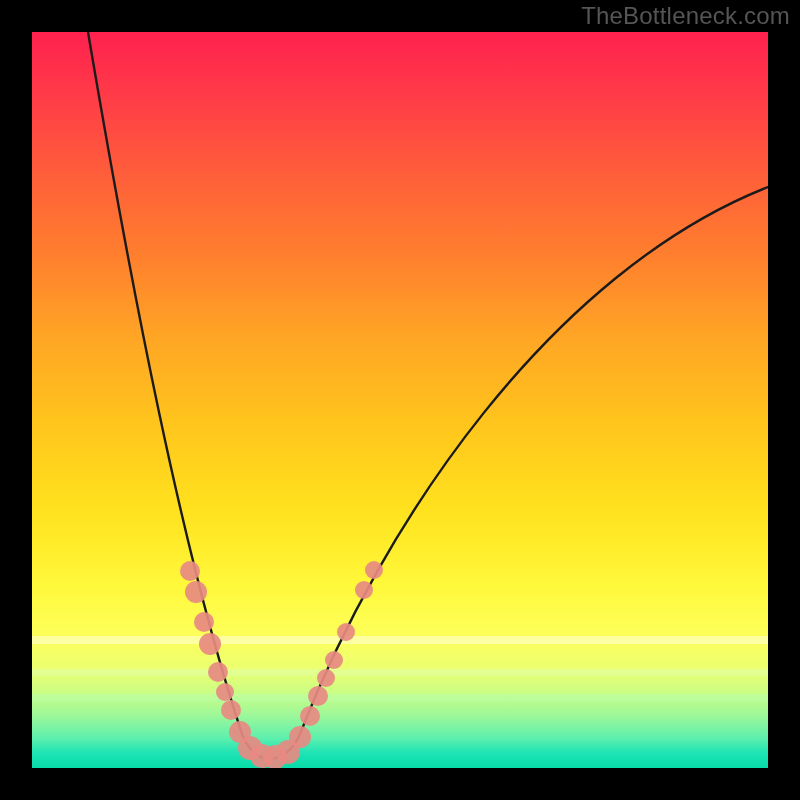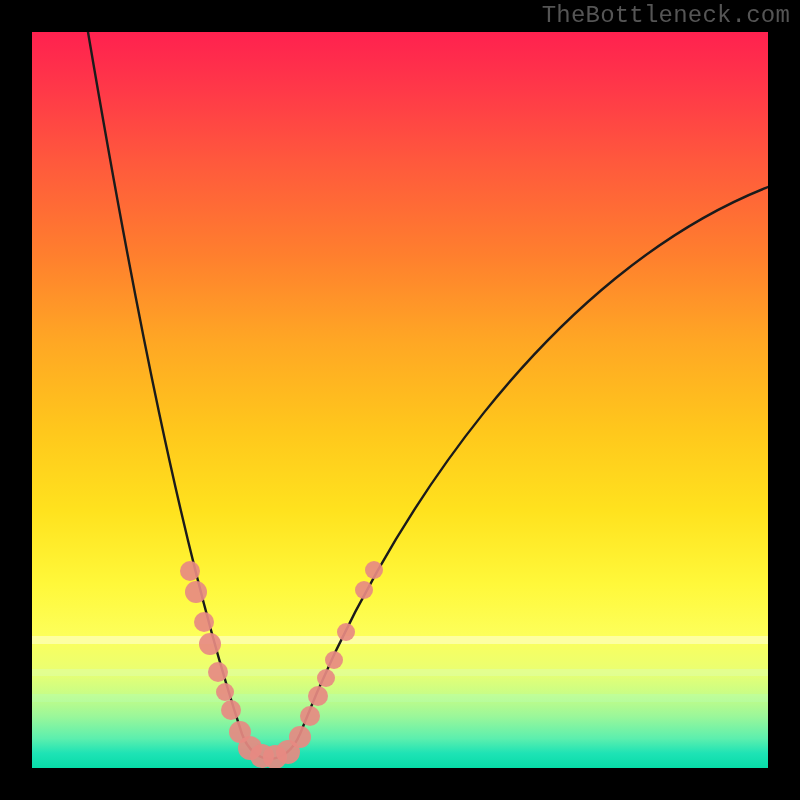--- a/index.html
+++ b/index.html
@@ -49,21 +49,21 @@
     left: 0;
     top: 0;
     width: 736px;
     height: 736px;
   }
 
   .watermark {
     position: absolute;
     top: 2px;
     right: 10px;
-    font-family: Liberation Mono, monospace;
+    font-family: Liberation Sans, sans-serif;
     font-size: 24px;
     font-weight: 500;
     color: #555555;
     letter-spacing: 0.2px;
     user-select: none;
   }
 </style>
 </head>
 <body>
 

